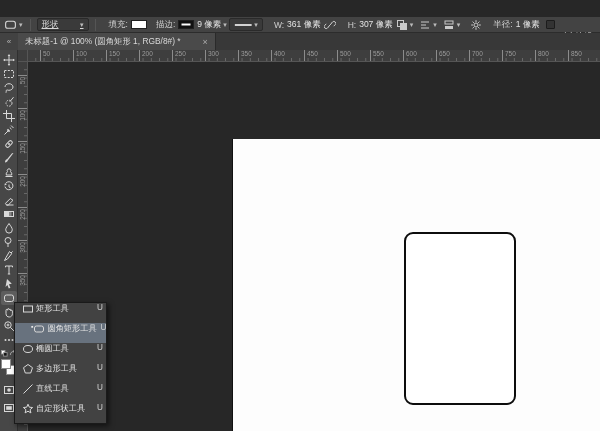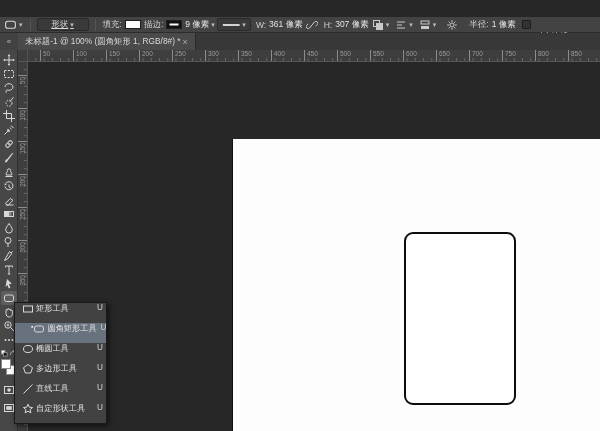--- a/index.html
+++ b/index.html
@@ -19,34 +19,34 @@
   
   .optionsbar { position:absolute; left:0; top:17px; width:600px; height:16px; background:#434343;
                 display:flex; align-items:center; border-bottom:1px solid #2c2c2c; font-size:8.5px; }
   .sep { width:1px; height:12px; background:#333; border-right:1px solid #555; margin:0 4px; }
   .caret { font-size:7px; color:#bbb; margin-left:2px; }
   .tool-preset { display:flex; align-items:center; padding:0 3px 0 4px; }
   .dropdown-box { display:flex; align-items:center; background:#3a3a3a; border:1px solid #2a2a2a;
                   border-radius:2px; padding:1px 4px; margin:0 2px; height:13px; white-space:nowrap; }
   .swatch { width:16px; height:9px; border:1px solid #1f1f1f; margin-left:3px; background:#fff; }
   .swatch.stroke-swatch { background:#fff; box-shadow:inset 0 0 0 2.5px #111; }
-  .opt-label { margin-left:3px; white-space:nowrap; color:#cfcfcf; }
+  .opt-label { margin-left:9px; white-space:nowrap; color:#cfcfcf; }
   .opt-value { margin-left:3px; white-space:nowrap; color:#e3e3e3; }
   .icon-btn { display:flex; align-items:center; margin:0 2px; padding:0 1px; }
   .checkbox { width:9px; height:9px; background:#333; border:1px solid #1c1c1c; border-radius:1px;
               margin:0 3px 0 6px; }
   svg.oicon { display:block; }
 
   
   .tabbar { position:absolute; left:0; top:33px; width:600px; height:17px; background:#383838;
             display:flex; align-items:flex-end; }
   .collapse-btn { width:18px; height:17px; display:flex; align-items:center; justify-content:center;
                   color:#b5b5b5; font-size:8px; background:#424242; }
   .doc-tab { height:17px; background:#4a4a4a; border-right:1px solid #2a2a2a;
-             display:flex; align-items:center; padding:0 7px; gap:2px; font-size:8.4px; color:#d8d8d8;
+             display:flex; align-items:center; padding:0 7px; gap:22px; font-size:8.4px; color:#d8d8d8;
              white-space:nowrap; }
   .tab-close { color:#aaa; font-size:9px; }
 
   
   .toolbar { position:absolute; left:0; top:50px; width:18px; height:381px; background:#474747;
              border-right:1px solid #303030; display:flex; flex-direction:column; align-items:center;
              padding-top:3px; z-index:30; }
   .tool { width:16px; height:14px; display:flex; align-items:center; justify-content:center;
           border-radius:2px; }
   .tool.selected { background:#5d5d5d; }
@@ -97,21 +97,21 @@
 
 
   <div class="optionsbar">
     <div class="tool-preset">
       <svg class="oicon" width="13" height="13" viewBox="0 0 12 12">
           <rect x="1.5" y="3" width="9" height="6.5" rx="2" fill="none" stroke="#d8d8d8"></rect>
         </svg>
       <span class="caret">▾</span>
     </div>
     <div class="sep"></div>
-    <div class="dropdown-box" style="width:52px;justify-content:center;text-decoration:underline;">
+    <div class="dropdown-box" style="width:52px;justify-content:space-between;text-decoration:underline;">
       <span>形状</span>
       <span class="caret">▾</span>
     </div>
     <div class="sep"></div>
     <span class="opt-label">填充:</span>
     <span class="swatch"></span>
     <span class="opt-label">描边:</span>
     <span class="swatch stroke-swatch"></span>
     <span class="opt-value">9 像素</span>
     <span class="caret">▾</span>

